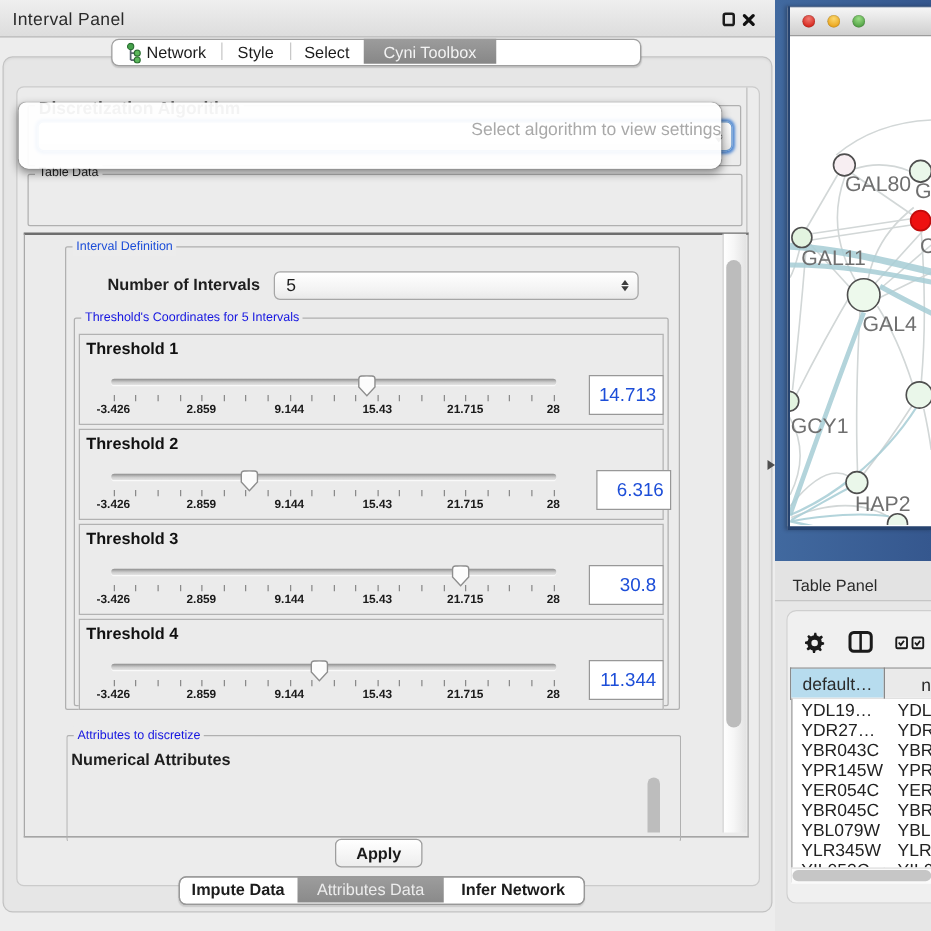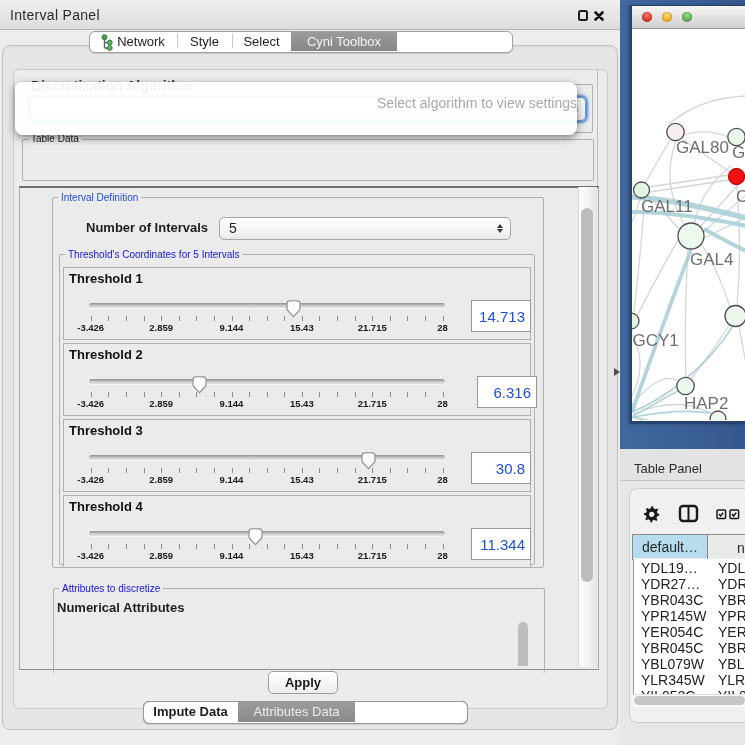--- a/index.html
+++ b/index.html
@@ -218,20 +218,21 @@
 <div class="vfield" style="left:471px;top:528px;width:53px;height:30px;">11.344</div>
 <div class="grp" style="left:53px;top:588px;width:490px;height:84px;border-bottom:none;">
       <span class="gt" style="color:#1414e0;background:#ebebeb;">Attributes to discretize</span>
     </div>
 <div class="lbl" style="left:57px;top:600px;font-weight:bold;">Numerical Attributes</div>
 <div class="a" style="left:518px;top:622px;width:10px;height:44px;background:#bdbdbd;border-radius:5px 5px 0 0;"></div>
 <div class="a" style="left:268px;top:671px;width:68px;height:21px;background:linear-gradient(#ffffff,#ededed);border:1px solid #9d9d9d;border-radius:5px;display:flex;align-items:center;justify-content:center;font-size:13px;font-weight:bold;color:#1a1a1a;">Apply</div>
 <div class="a" style="left:143px;top:701px;width:323px;height:21px;border:1px solid #989898;border-radius:6px;background:#ffffff;box-shadow:0 1px 1px rgba(0,0,0,0.12);"></div>
 <div class="a" style="left:143px;top:701px;width:95px;height:21px;display:flex;align-items:center;justify-content:center;font-size:13px;color:#1c1c1c;font-weight:bold;">Impute Data</div>
 <div class="a" style="left:238px;top:701px;width:117px;height:21px;background:linear-gradient(#9d9d9d,#8a8a8a);display:flex;align-items:center;justify-content:center;font-size:13px;color:#ececec;">Attributes Data</div>
+<div class="a" style="left:355px;top:701px;width:111px;height:21px;display:flex;align-items:center;justify-content:center;font-size:13px;color:#1c1c1c;font-weight:bold;">Infer Network</div>
 <div class="a" style="left:143px;top:701px;width:323px;height:21px;border:1px solid #989898;border-radius:6px;background:transparent;"></div>
 <div class="a" style="left:15px;top:82px;width:562px;height:53px;background:rgba(255,255,255,0.94);border-radius:6px 8px 8px 8px;box-shadow:0 3px 8px rgba(0,0,0,0.45),0 0 1px rgba(0,0,0,0.3);">
 <div style="position:absolute;left:0;top:13px;width:100%;text-align:right;font-size:14px;color:#a9a9a9;">Select algorithm to view settings</div>
 </div>
 <div class="a" style="left:620px;top:0;width:125px;height:449px;background:linear-gradient(to right,#41699f,#35578e);"></div>
 <div class="a" style="left:614px;top:368px;width:0;height:0;border-top:4px solid transparent;border-bottom:4px solid transparent;border-left:6px solid #4e4e4e;"></div>
 <div class="a" style="left:630px;top:5px;width:115px;height:415px;background:#ffffff;border-left:2px solid #26436f;border-top:1px solid #26436f;border-bottom:3px solid #26436f;box-shadow:-2px 0 3px rgba(0,0,0,0.25);"></div>
 <div class="a" style="left:632px;top:6px;width:113px;height:22px;background:linear-gradient(#f6f6f6,#cfcfcf);border-bottom:1px solid #9c9c9c;"></div>
 <div class="a" style="left:642px;top:12px;width:10px;height:10px;border-radius:50%;background:radial-gradient(circle at 50% 30%,#f07a72,#d92c22 70%);box-shadow:inset 0 0 1px rgba(0,0,0,0.5);"></div>
 <div class="a" style="left:662px;top:12px;width:10px;height:10px;border-radius:50%;background:radial-gradient(circle at 50% 30%,#fbd86e,#eda922 70%);box-shadow:inset 0 0 1px rgba(0,0,0,0.5);"></div>

